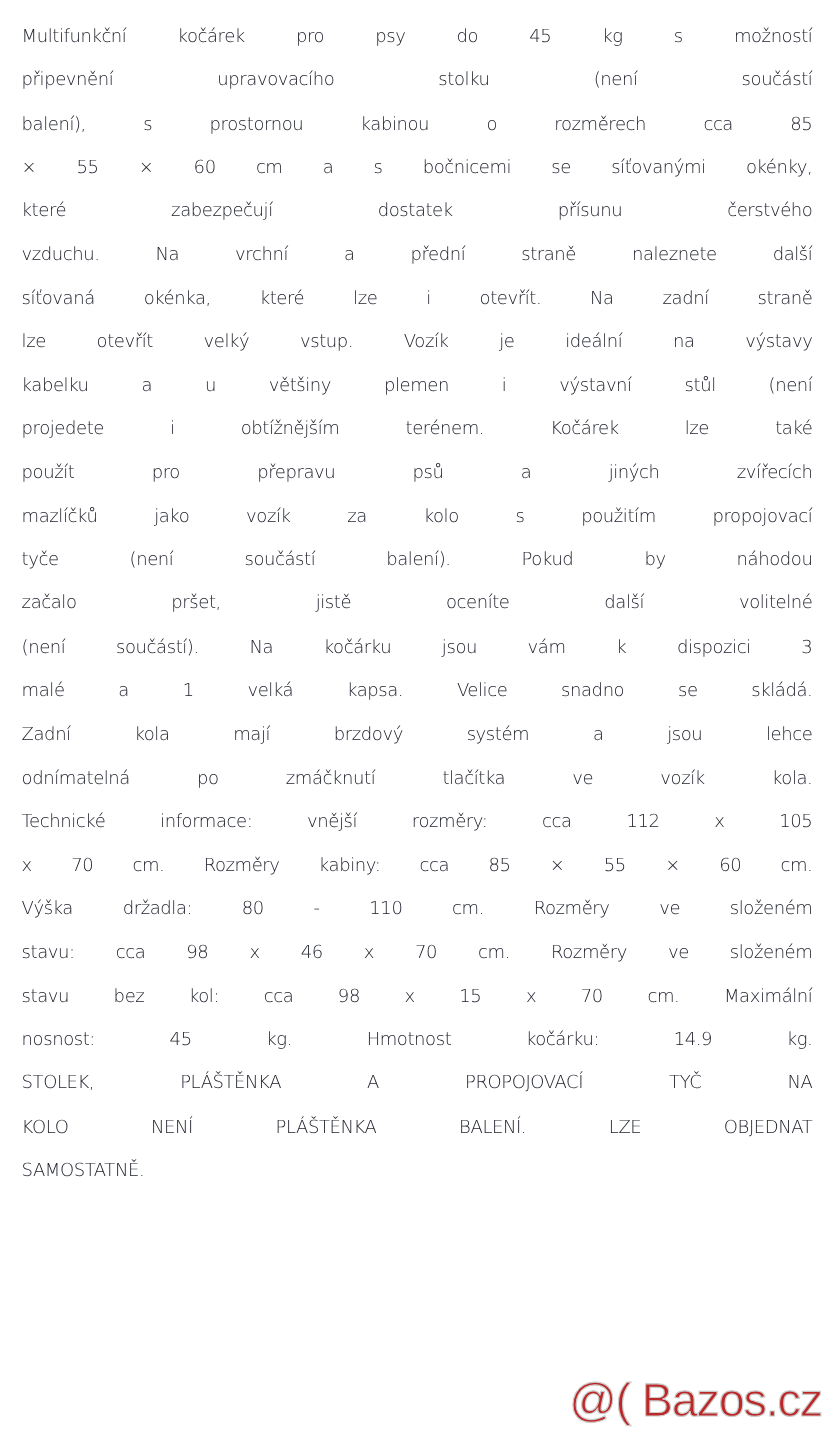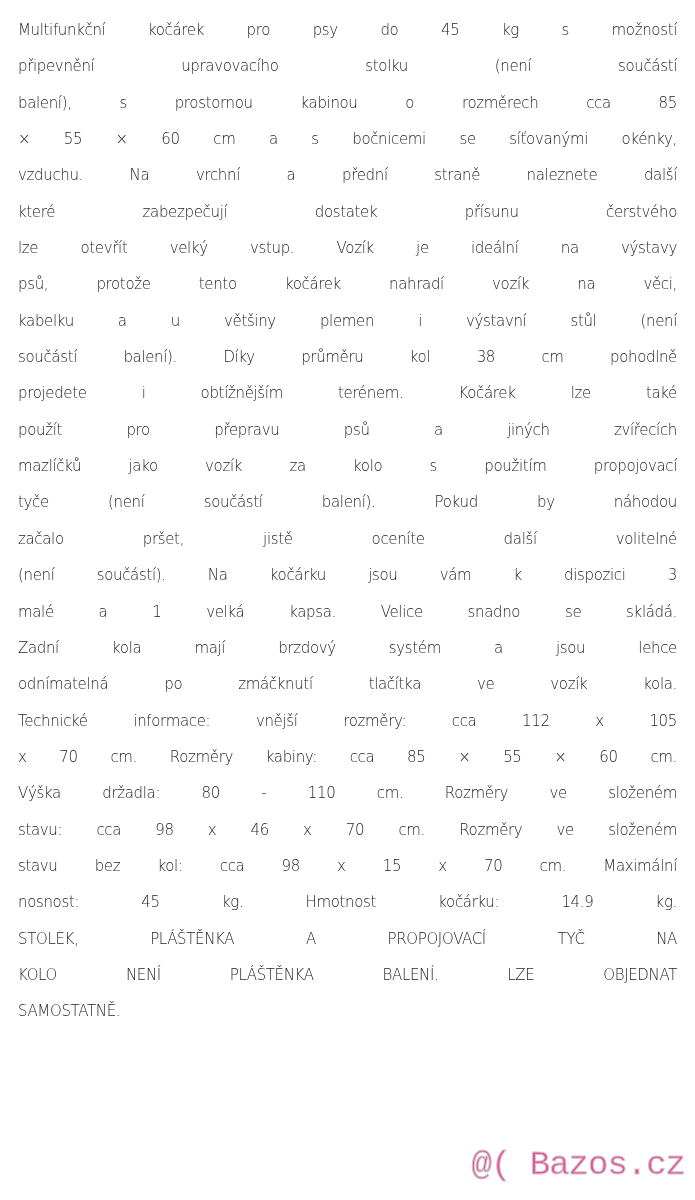--- a/index.html
+++ b/index.html
@@ -35,43 +35,42 @@
       white-space: nowrap;
       overflow: visible;
     }
     .line.last {
       text-align-last: left;
     }
     .watermark {
       position: absolute;
       right: 10px;
       top: 1146px;
-      font-family: Liberation Mono, monospace;
-      font-size: 34px;
+      font-family: Liberation Sans, sans-serif;
+      font-size: 39px;
       letter-spacing: -1px;
-      color: #ec4899;
+      color: #b91c1c;
       -webkit-text-stroke: 1px #c8c8c8;
       opacity: 0.95;
       white-space: nowrap;
     }
   </style>
 </head>
 <body>
 
 <div class="desc">
   <span class="line">Multifunkční kočárek pro psy do 45 kg s možností</span>
   <span class="line">připevnění upravovacího stolku (není součástí</span>
   <span class="line">balení), s prostornou kabinou o rozměrech cca 85</span>
   <span class="line">× 55 × 60 cm a s bočnicemi se síťovanými okénky,</span>
+  <span class="line">které zabezpečují dostatek přísunu čerstvého</span>
   <span class="line">vzduchu. Na vrchní a přední straně naleznete další</span>
-  <span class="line">které zabezpečují dostatek přísunu čerstvého</span>
+  <span class="line">síťovaná okénka, které lze i otevřít. Na zadní straně</span>
   <span class="line">lze otevřít velký vstup. Vozík je ideální na výstavy</span>
-  <span class="line">psů, protože tento kočárek nahradí vozík na věci,</span>
   <span class="line">kabelku a u většiny plemen i výstavní stůl (není</span>
-  <span class="line">součástí balení). Díky průměru kol 38 cm pohodlně</span>
   <span class="line">projedete i obtížnějším terénem. Kočárek lze také</span>
   <span class="line">použít pro přepravu psů a jiných zvířecích</span>
   <span class="line">mazlíčků jako vozík za kolo s použitím propojovací</span>
   <span class="line">tyče (není součástí balení). Pokud by náhodou</span>
   <span class="line">začalo pršet, jistě oceníte další volitelné</span>
   <span class="line">(není součástí). Na kočárku jsou vám k dispozici 3</span>
   <span class="line">malé a 1 velká kapsa. Velice snadno se skládá.</span>
   <span class="line">Zadní kola mají brzdový systém a jsou lehce</span>
   <span class="line">odnímatelná po zmáčknutí tlačítka ve vozík kola.</span>
   <span class="line">Technické informace: vnější rozměry: cca 112 x 105</span>

